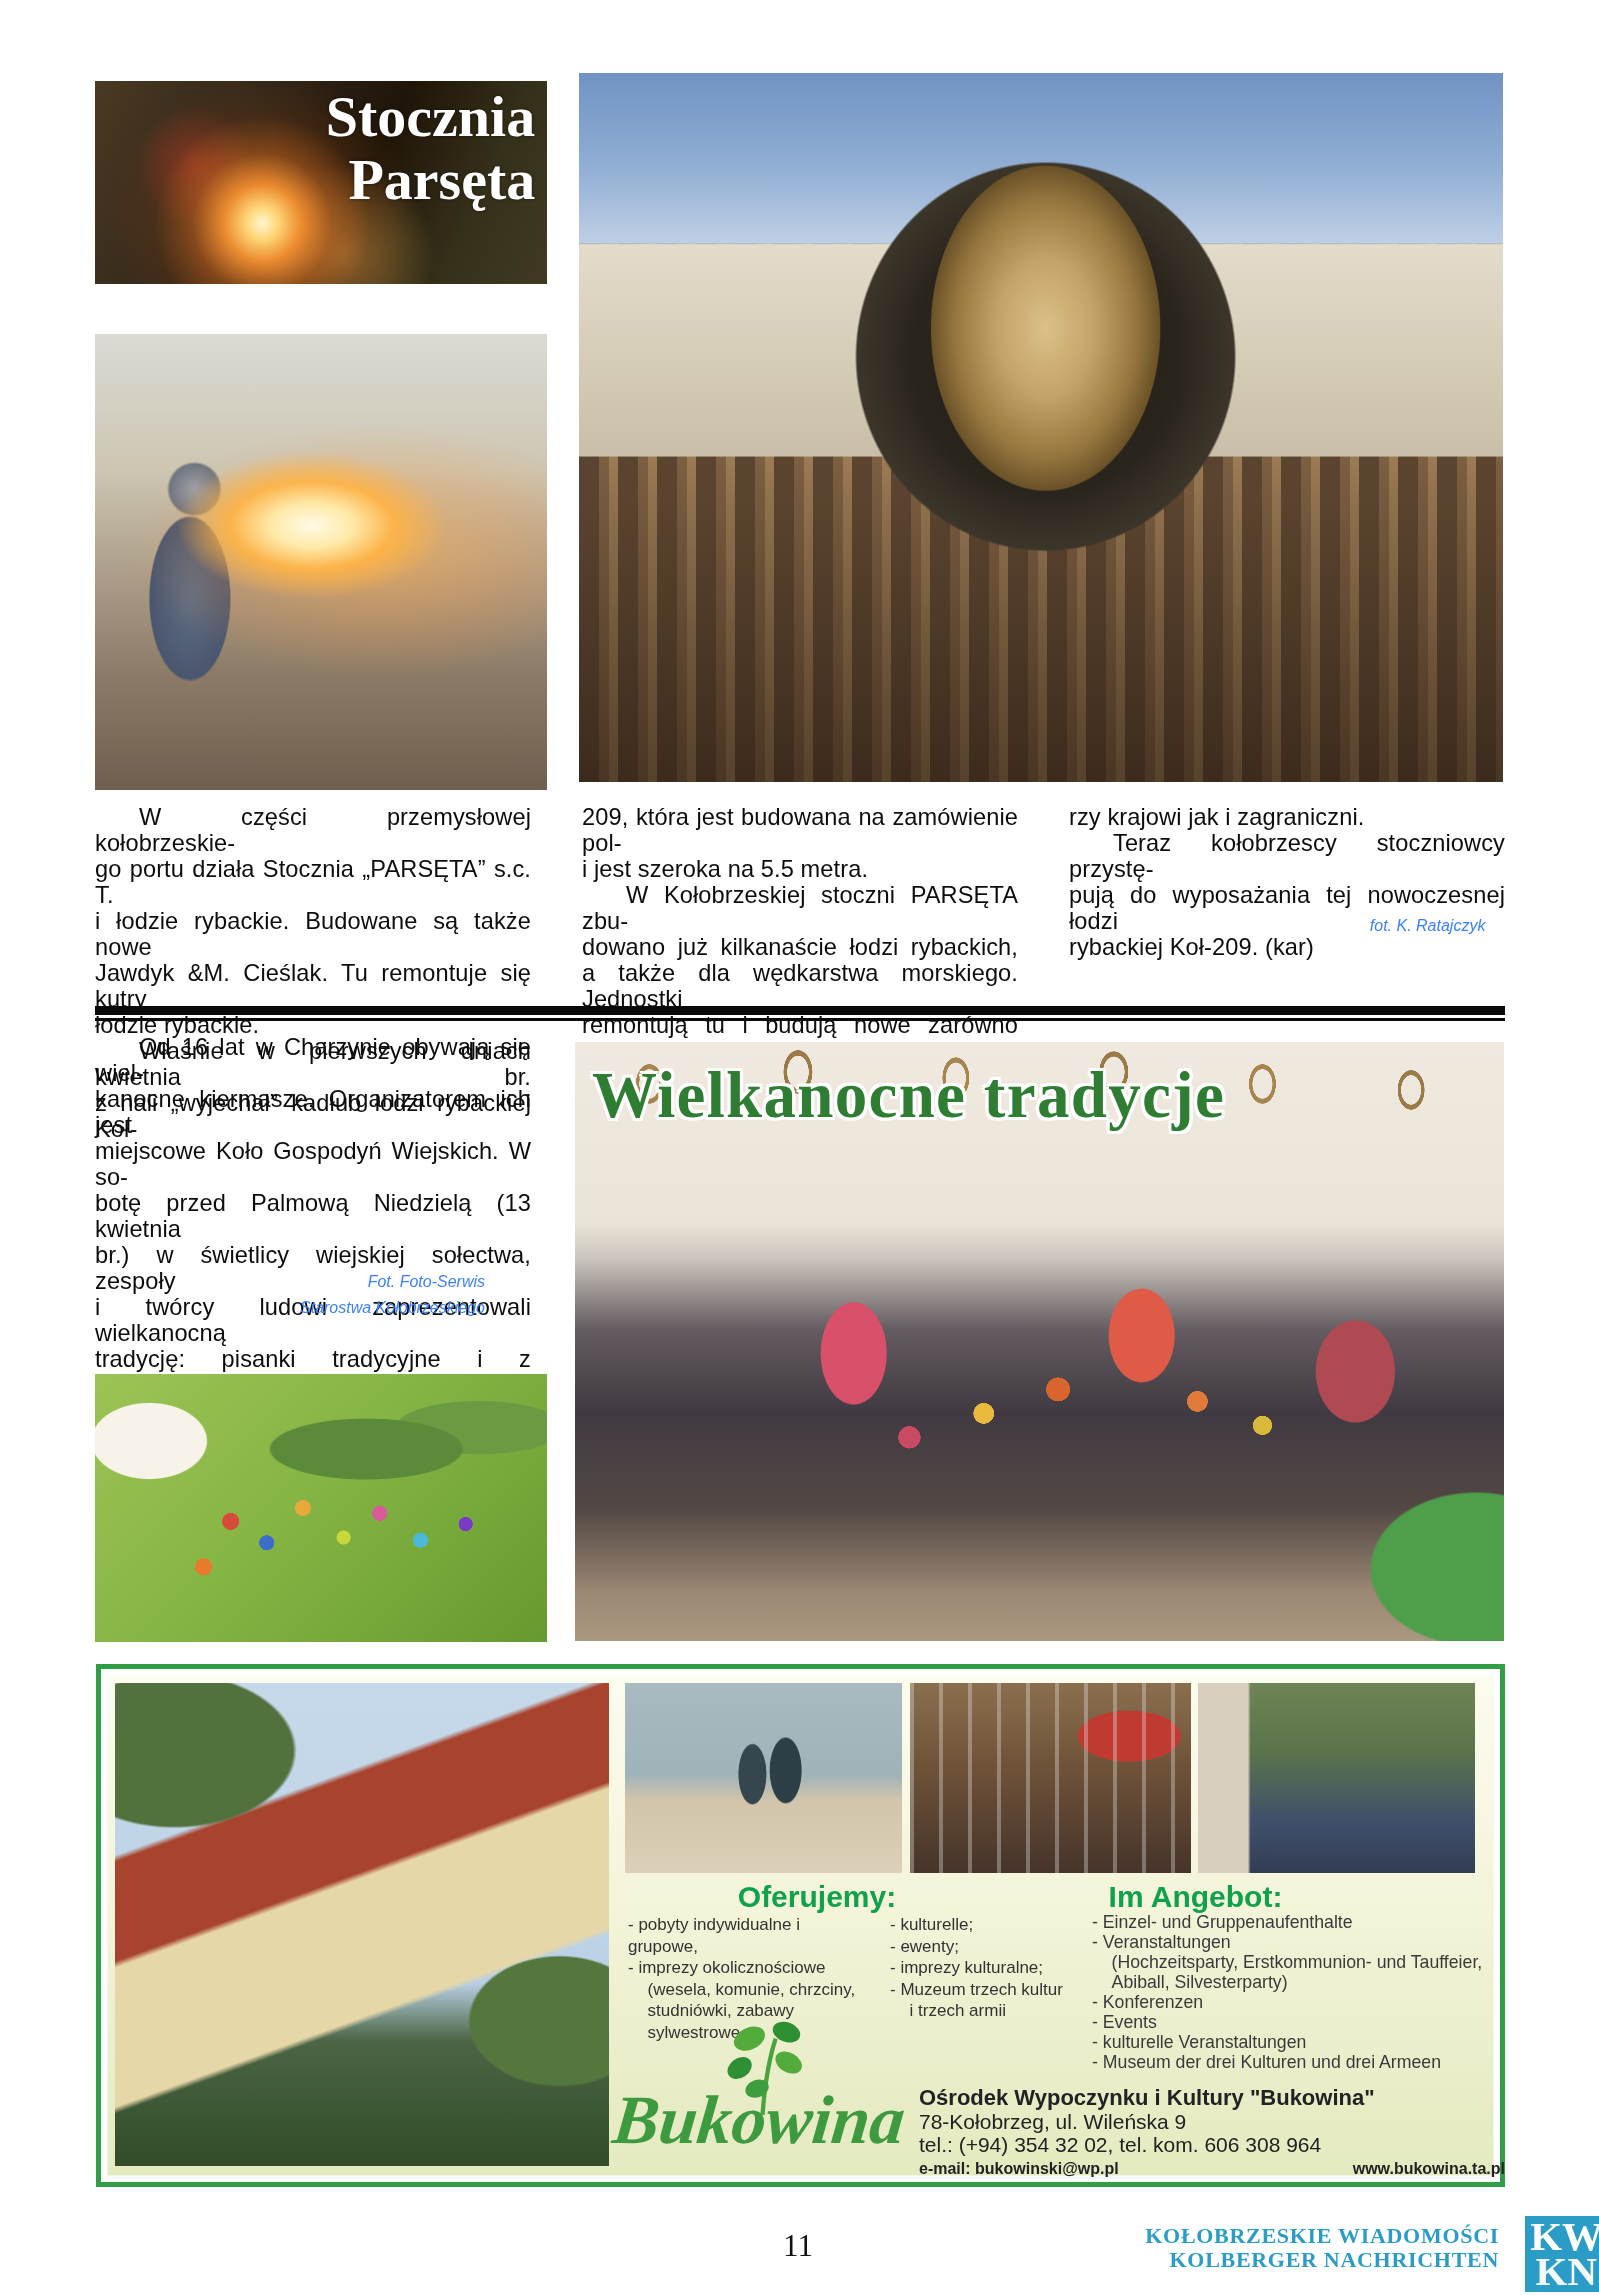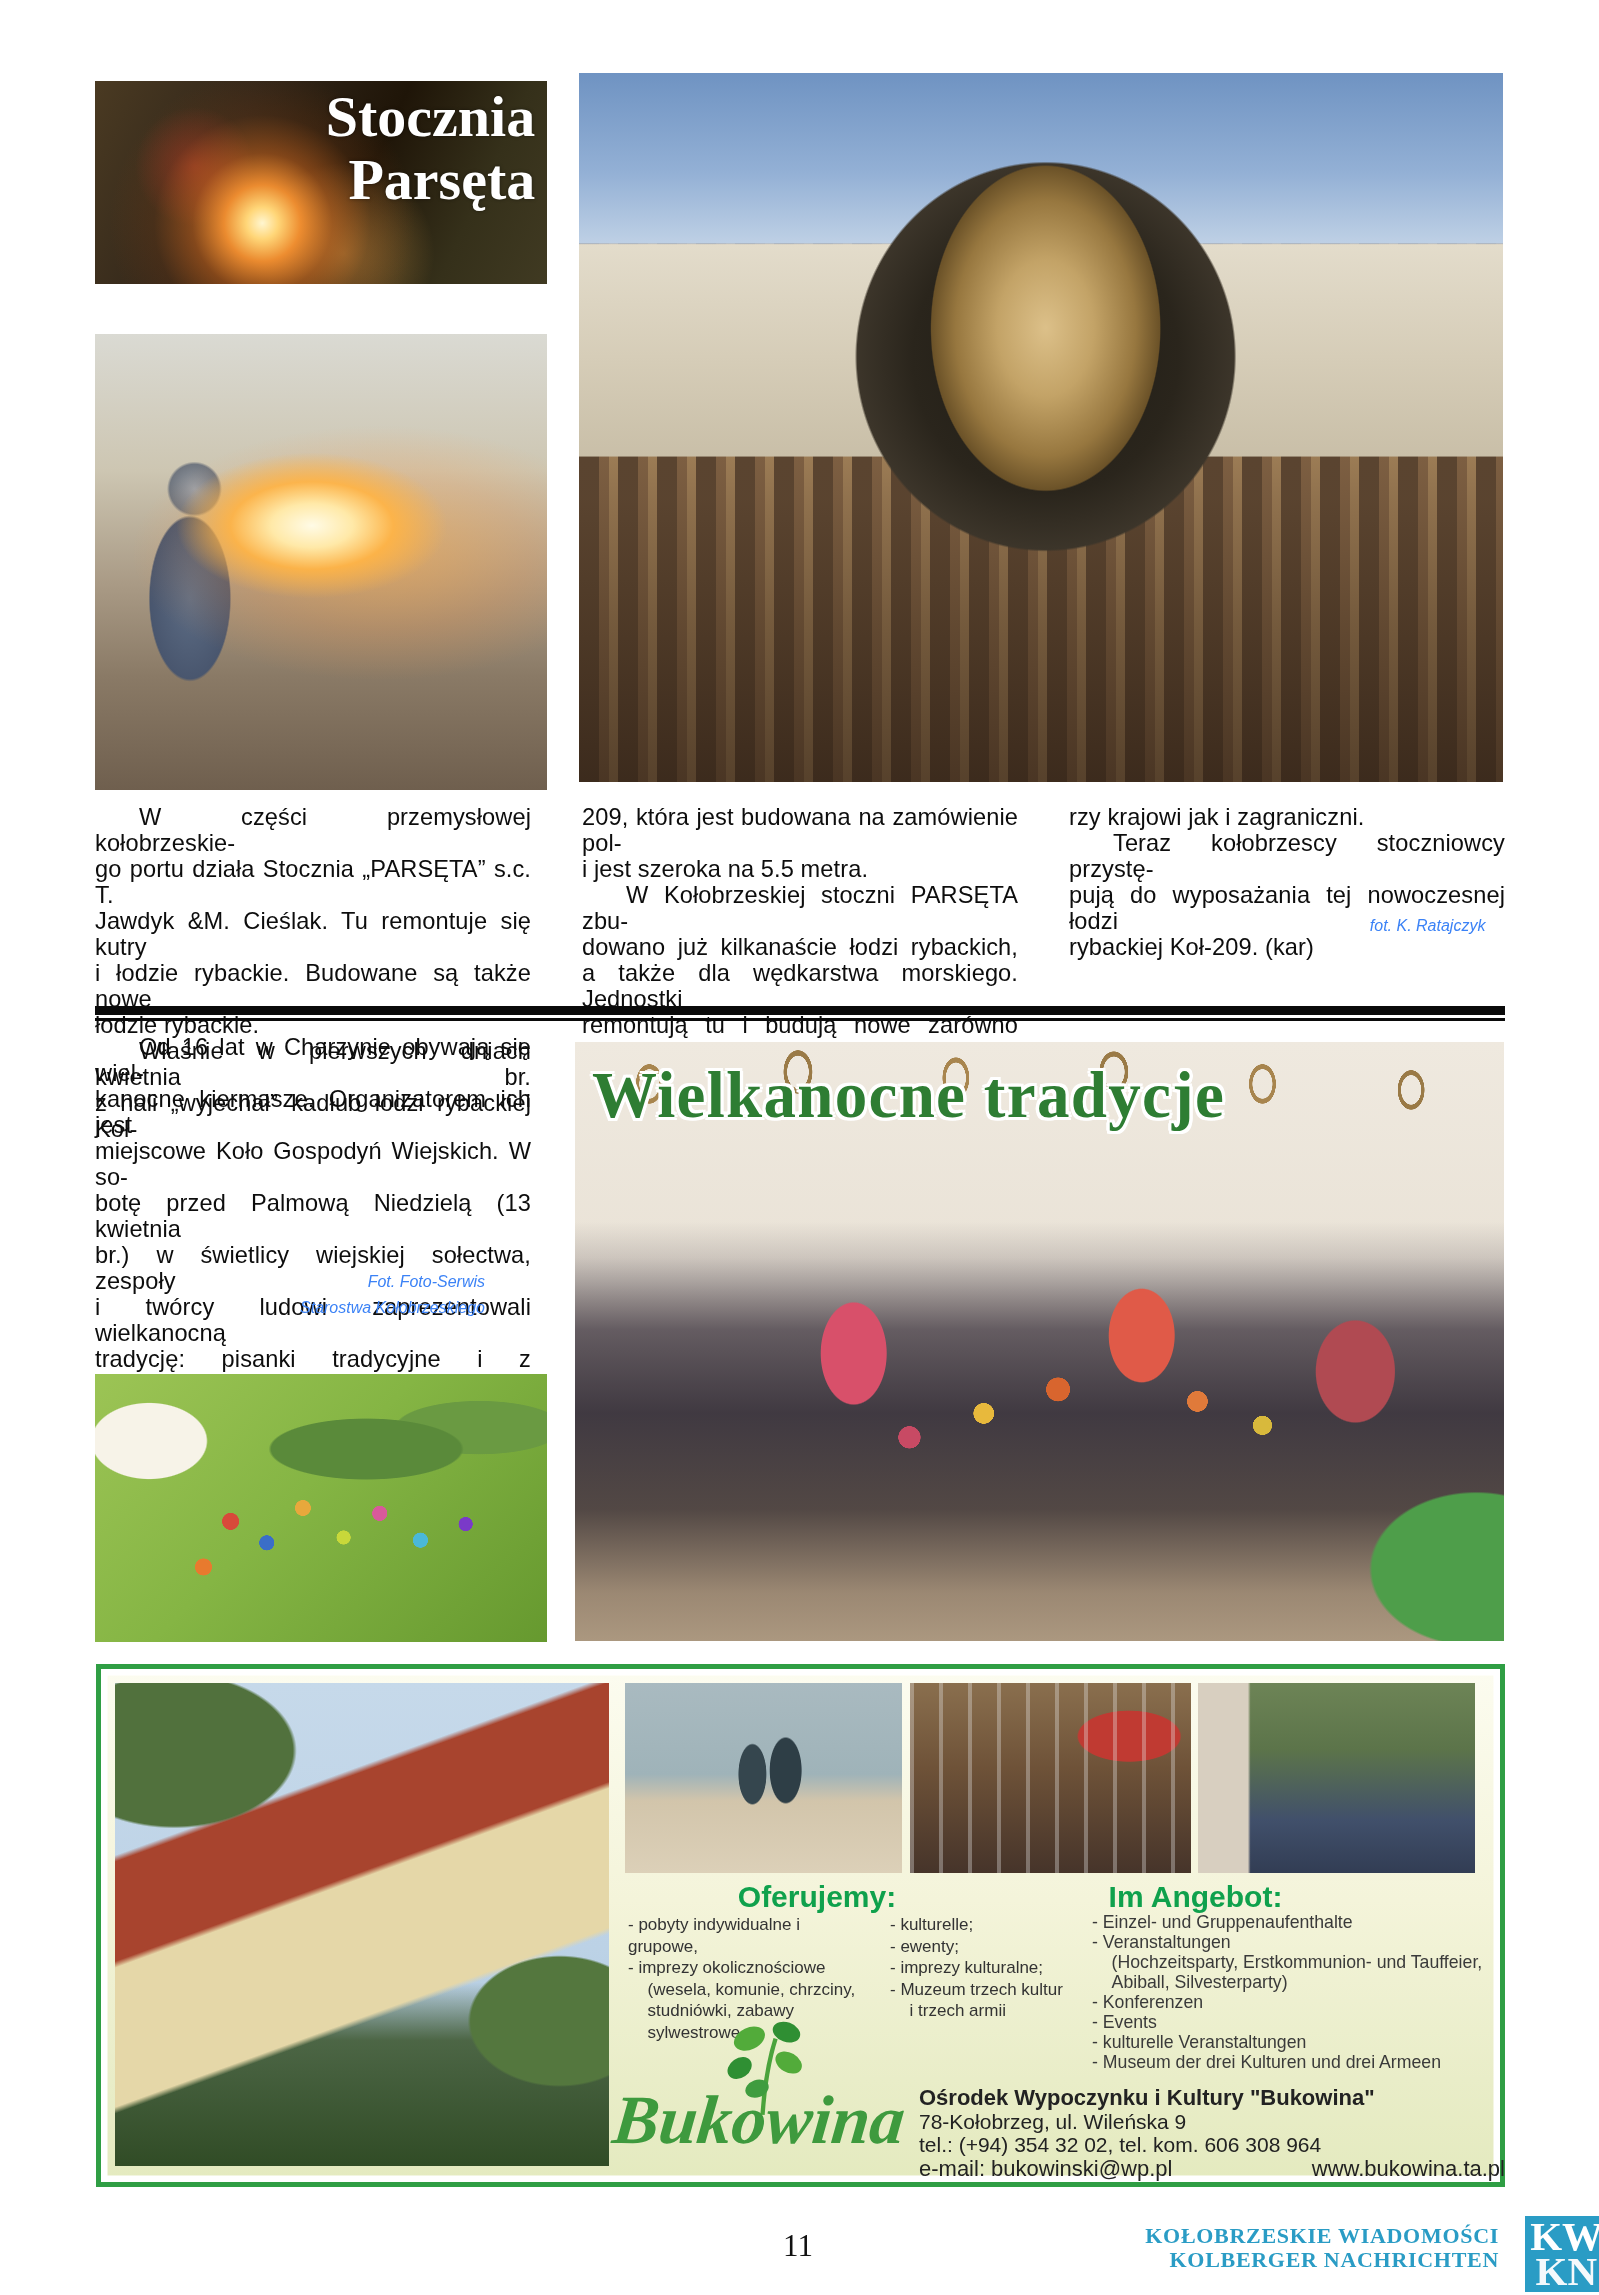--- a/index.html
+++ b/index.html
@@ -108,21 +108,21 @@
   #deL .li{font-size:17.7px;line-height:20px;color:#3a3a3a;}
   .li.cont{padding-left:19.6px;}
   .brand{position:absolute;left:504px;top:350px;width:308px;height:164px;}
   .brand svg{position:absolute;left:92px;top:0;width:131px;height:98px;}
   .brandname{position:absolute;left:0;top:62px;width:308px;text-align:center;
       font-family:"Liberation Serif",serif;font-style:italic;font-weight:bold;
       font-size:69px;color:#3e9a3e;transform:skewX(-6deg);}
   .contact{position:absolute;left:818px;top:416px;width:586px;color:#222;}
   .contact .c0{font-weight:bold;font-size:22px;line-height:25px;}
   .contact .c1{font-size:21px;line-height:23px;}
-  .contact .crow{display:flex;justify-content:space-between;font-weight:normal;font-size:22px;line-height:25px;}
+  .contact .crow{display:flex;justify-content:space-between;font-weight:bold;font-size:16px;line-height:25px;}
   
   .pagenum{position:absolute;left:749px;top:2228px;width:98px;text-align:center;
       font-family:"Liberation Serif",serif;font-size:31px;color:#111;}
   .fname{position:absolute;left:1080px;top:2224px;width:419px;text-align:right;
       font-family:"Liberation Serif",serif;font-weight:bold;font-size:22px;line-height:24px;
       letter-spacing:0.7px;color:#2a9cc5;}
   .flogo{position:absolute;left:1525px;top:2216px;width:76px;height:76px;background:#2a9cc5;
       font-family:"Liberation Serif",serif;font-weight:bold;color:#fff;}
   .flogo .lk1{position:absolute;top:-3.9px;left:5.2px;font-size:41px;}
   .flogo .lk2{position:absolute;bottom:-2.6px;right:3.9px;font-size:41px;opacity:.95;}
@@ -138,22 +138,22 @@
         <div>Stocznia</div>
         <div>Parsęta</div>
       </div>
     </div>
     <div class="photo" id="p2"></div>
     <div class="photo" id="pBig"></div>
 
     <div class="colblock" style="left:95px;top:804px;">
         <div class="line ind">W części przemysłowej kołobrzeskie-</div>
         <div class="line">go portu działa Stocznia „PARSĘTA” s.c. T.</div>
+        <div class="line">i łodzie rybackie. Budowane są także nowe</div>
         <div class="line">Jawdyk &amp;M. Cieślak. Tu remontuje się kutry</div>
-        <div class="line">i łodzie rybackie. Budowane są także nowe</div>
         <div class="line rag">łodzie rybackie.</div>
         <div class="line ind">Właśnie w pierwszych dniach kwietnia br.</div>
         <div class="line">z hali „wyjechał” kadłub łodzi rybackiej Koł-</div>
       </div>
     <div class="colblock" style="left:582px;top:804px;">
         <div class="line">209, która jest budowana na zamówienie pol-</div>
         <div class="line rag">i jest szeroka na 5.5 metra.</div>
         <div class="line ind">W Kołobrzeskiej stoczni PARSĘTA zbu-</div>
         <div class="line">dowano już kilkanaście łodzi rybackich,</div>
         <div class="line">a także dla wędkarstwa morskiego. Jednostki</div>

